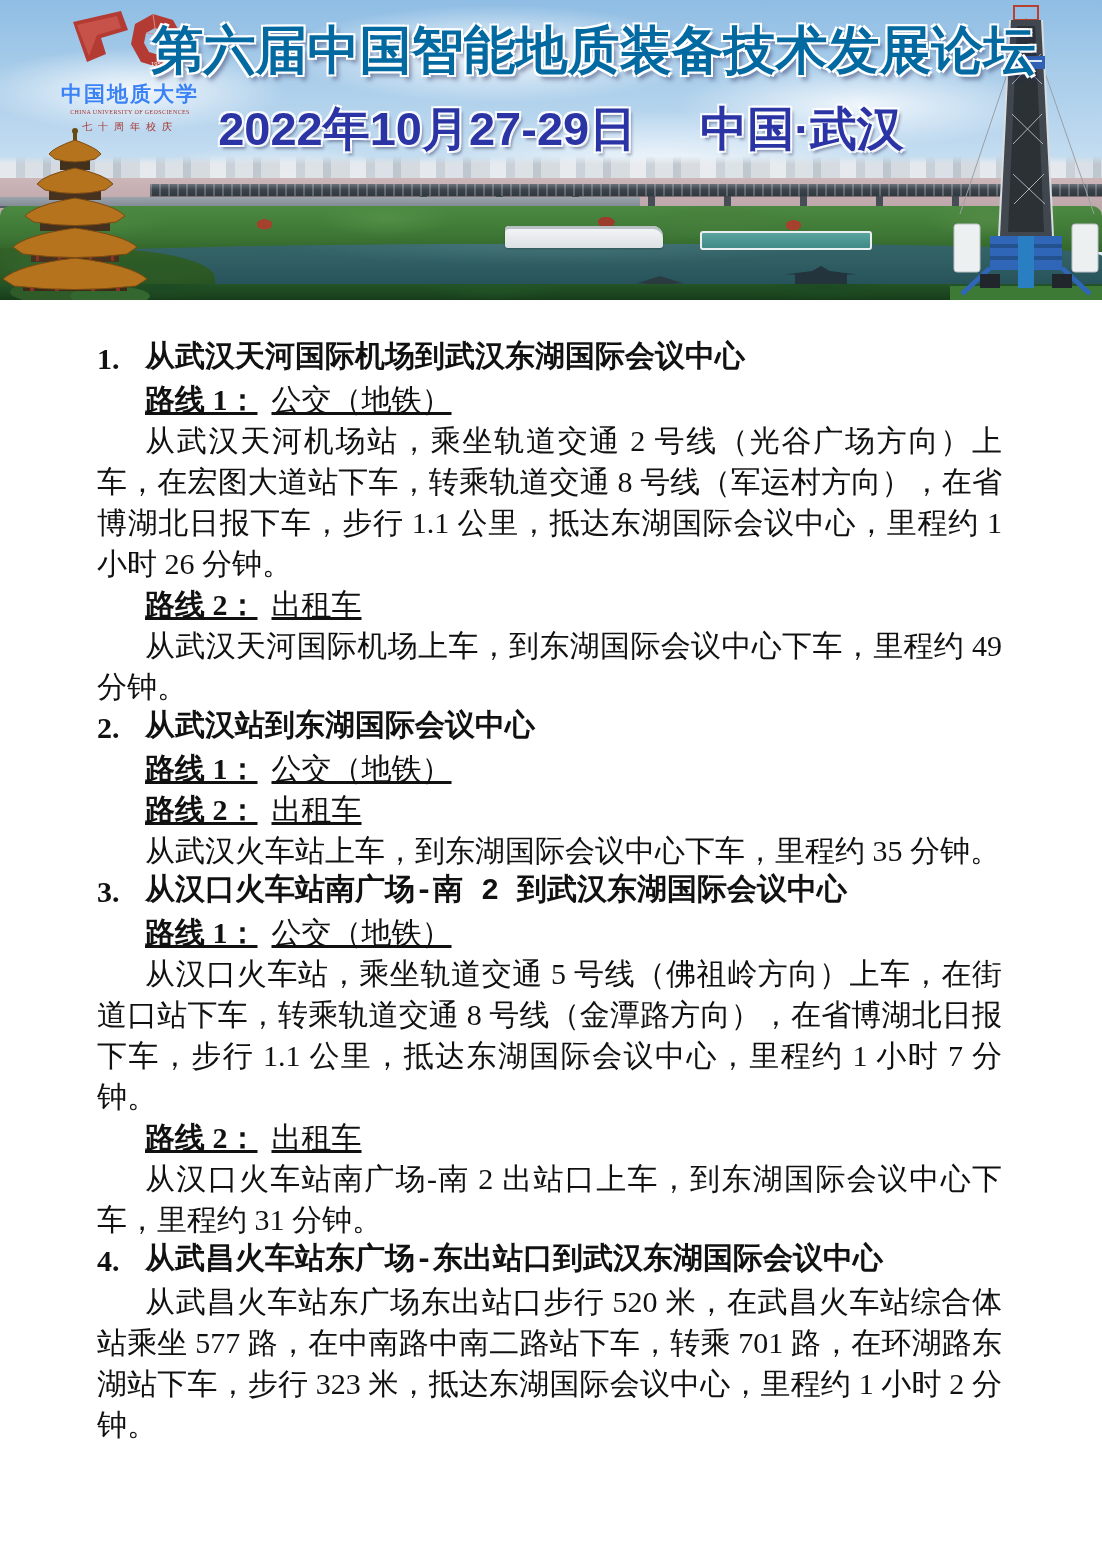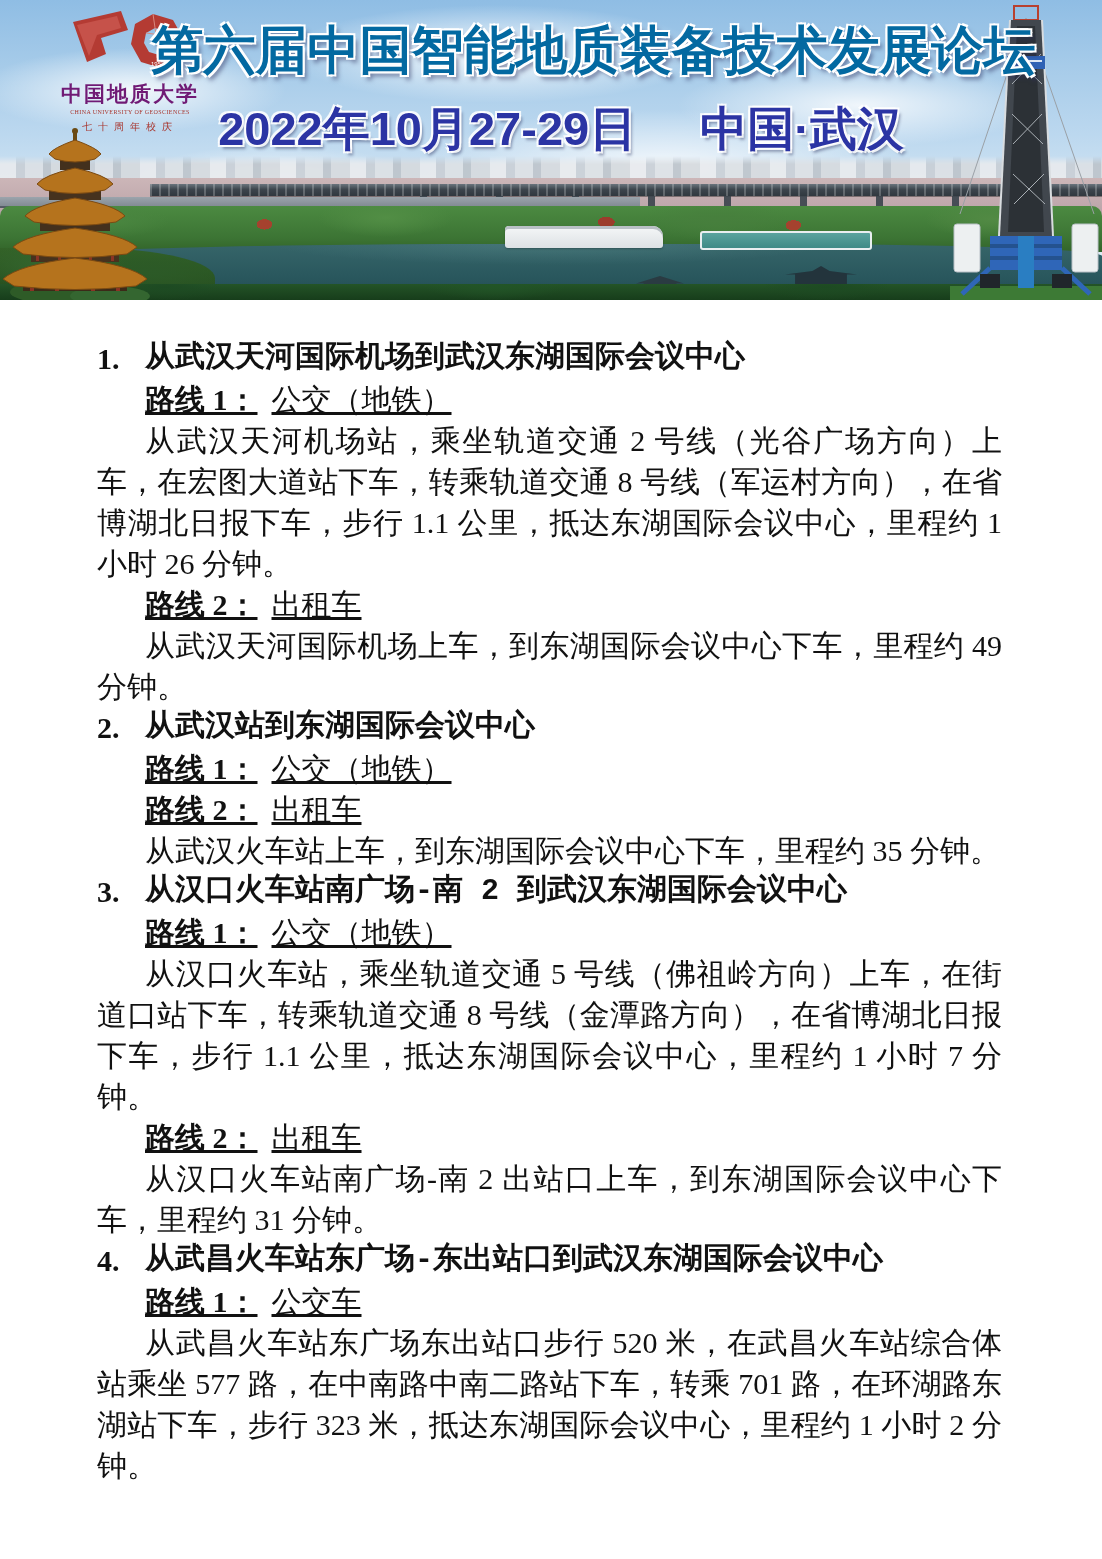--- a/index.html
+++ b/index.html
@@ -105,21 +105,21 @@
       radial-gradient(70px 16px at 15% 20%, #1d4a22, transparent 80%),
       radial-gradient(90px 18px at 45% 10%, #225527, transparent 80%),
       radial-gradient(80px 16px at 75% 20%, #1d4a22, transparent 80%),
       linear-gradient(180deg,#245427,#173d1b);
   }
   .tower-wrap { position:absolute; left:0; top:128px; width:155px; height:172px; }
   .rig-wrap { position:absolute; right:0; top:4px; width:152px; height:296px; }
 
   
   .logo { position:absolute; left:34px; top:6px; width:192px; text-align:center; }
-  .logo-org { font-size:21px; font-weight:bold; letter-spacing:2px; color:#701a75; margin-top:-2px;
+  .logo-org { font-size:21px; font-weight:bold; letter-spacing:2px; color:#3b82f6; margin-top:-2px;
               font-family:"Liberation Serif", serif; }
   .logo-en { font-size:6px; letter-spacing:.4px; color:#a83730; margin-top:1px; }
   .logo-anniv { font-size:10px; letter-spacing:6px; color:#a83730; margin-top:5px; }
 
   
   .banner-title {
     position:absolute; top:16px; left:140px; right:55px; text-align:center;
     font-family:"Liberation Sans", sans-serif; font-weight:bold;
     font-size:52px; color:#0369a1; white-space:nowrap; letter-spacing:0;
     text-shadow:-2px -2px 0 #fff, 2px -2px 0 #fff, -2px 2px 0 #fff, 2px 2px 0 #fff,
@@ -304,20 +304,17 @@
         <span class="route-label">路线 2：</span><span class="route-mode">出租车</span>
       </div>
       <p class="route-desc">从汉口火车站南广场-南 2 出站口上车，到东湖国际会议中心下车，里程约 31 分钟。</p>
     </section>
 
     <section>
       <div class="sec-head">
         <span class="sec-num">4.</span>
         <span class="sec-title">从武昌火车站东广场-东出站口到武汉东湖国际会议中心</span>
       </div>
-      <div class="route-line">
-        <span class="route-label">路线 1：</span><span class="route-mode">公交车</span>
-      </div>
       <p class="route-desc">从武昌火车站东广场东出站口步行 520 米，在武昌火车站综合体站乘坐 577 路，在中南路中南二路站下车，转乘 701 路，在环湖路东湖站下车，步行 323 米，抵达东湖国际会议中心，里程约 1 小时 2 分钟。</p>
     </section>
 
   </div>
 </div>
 
 </body></html>

